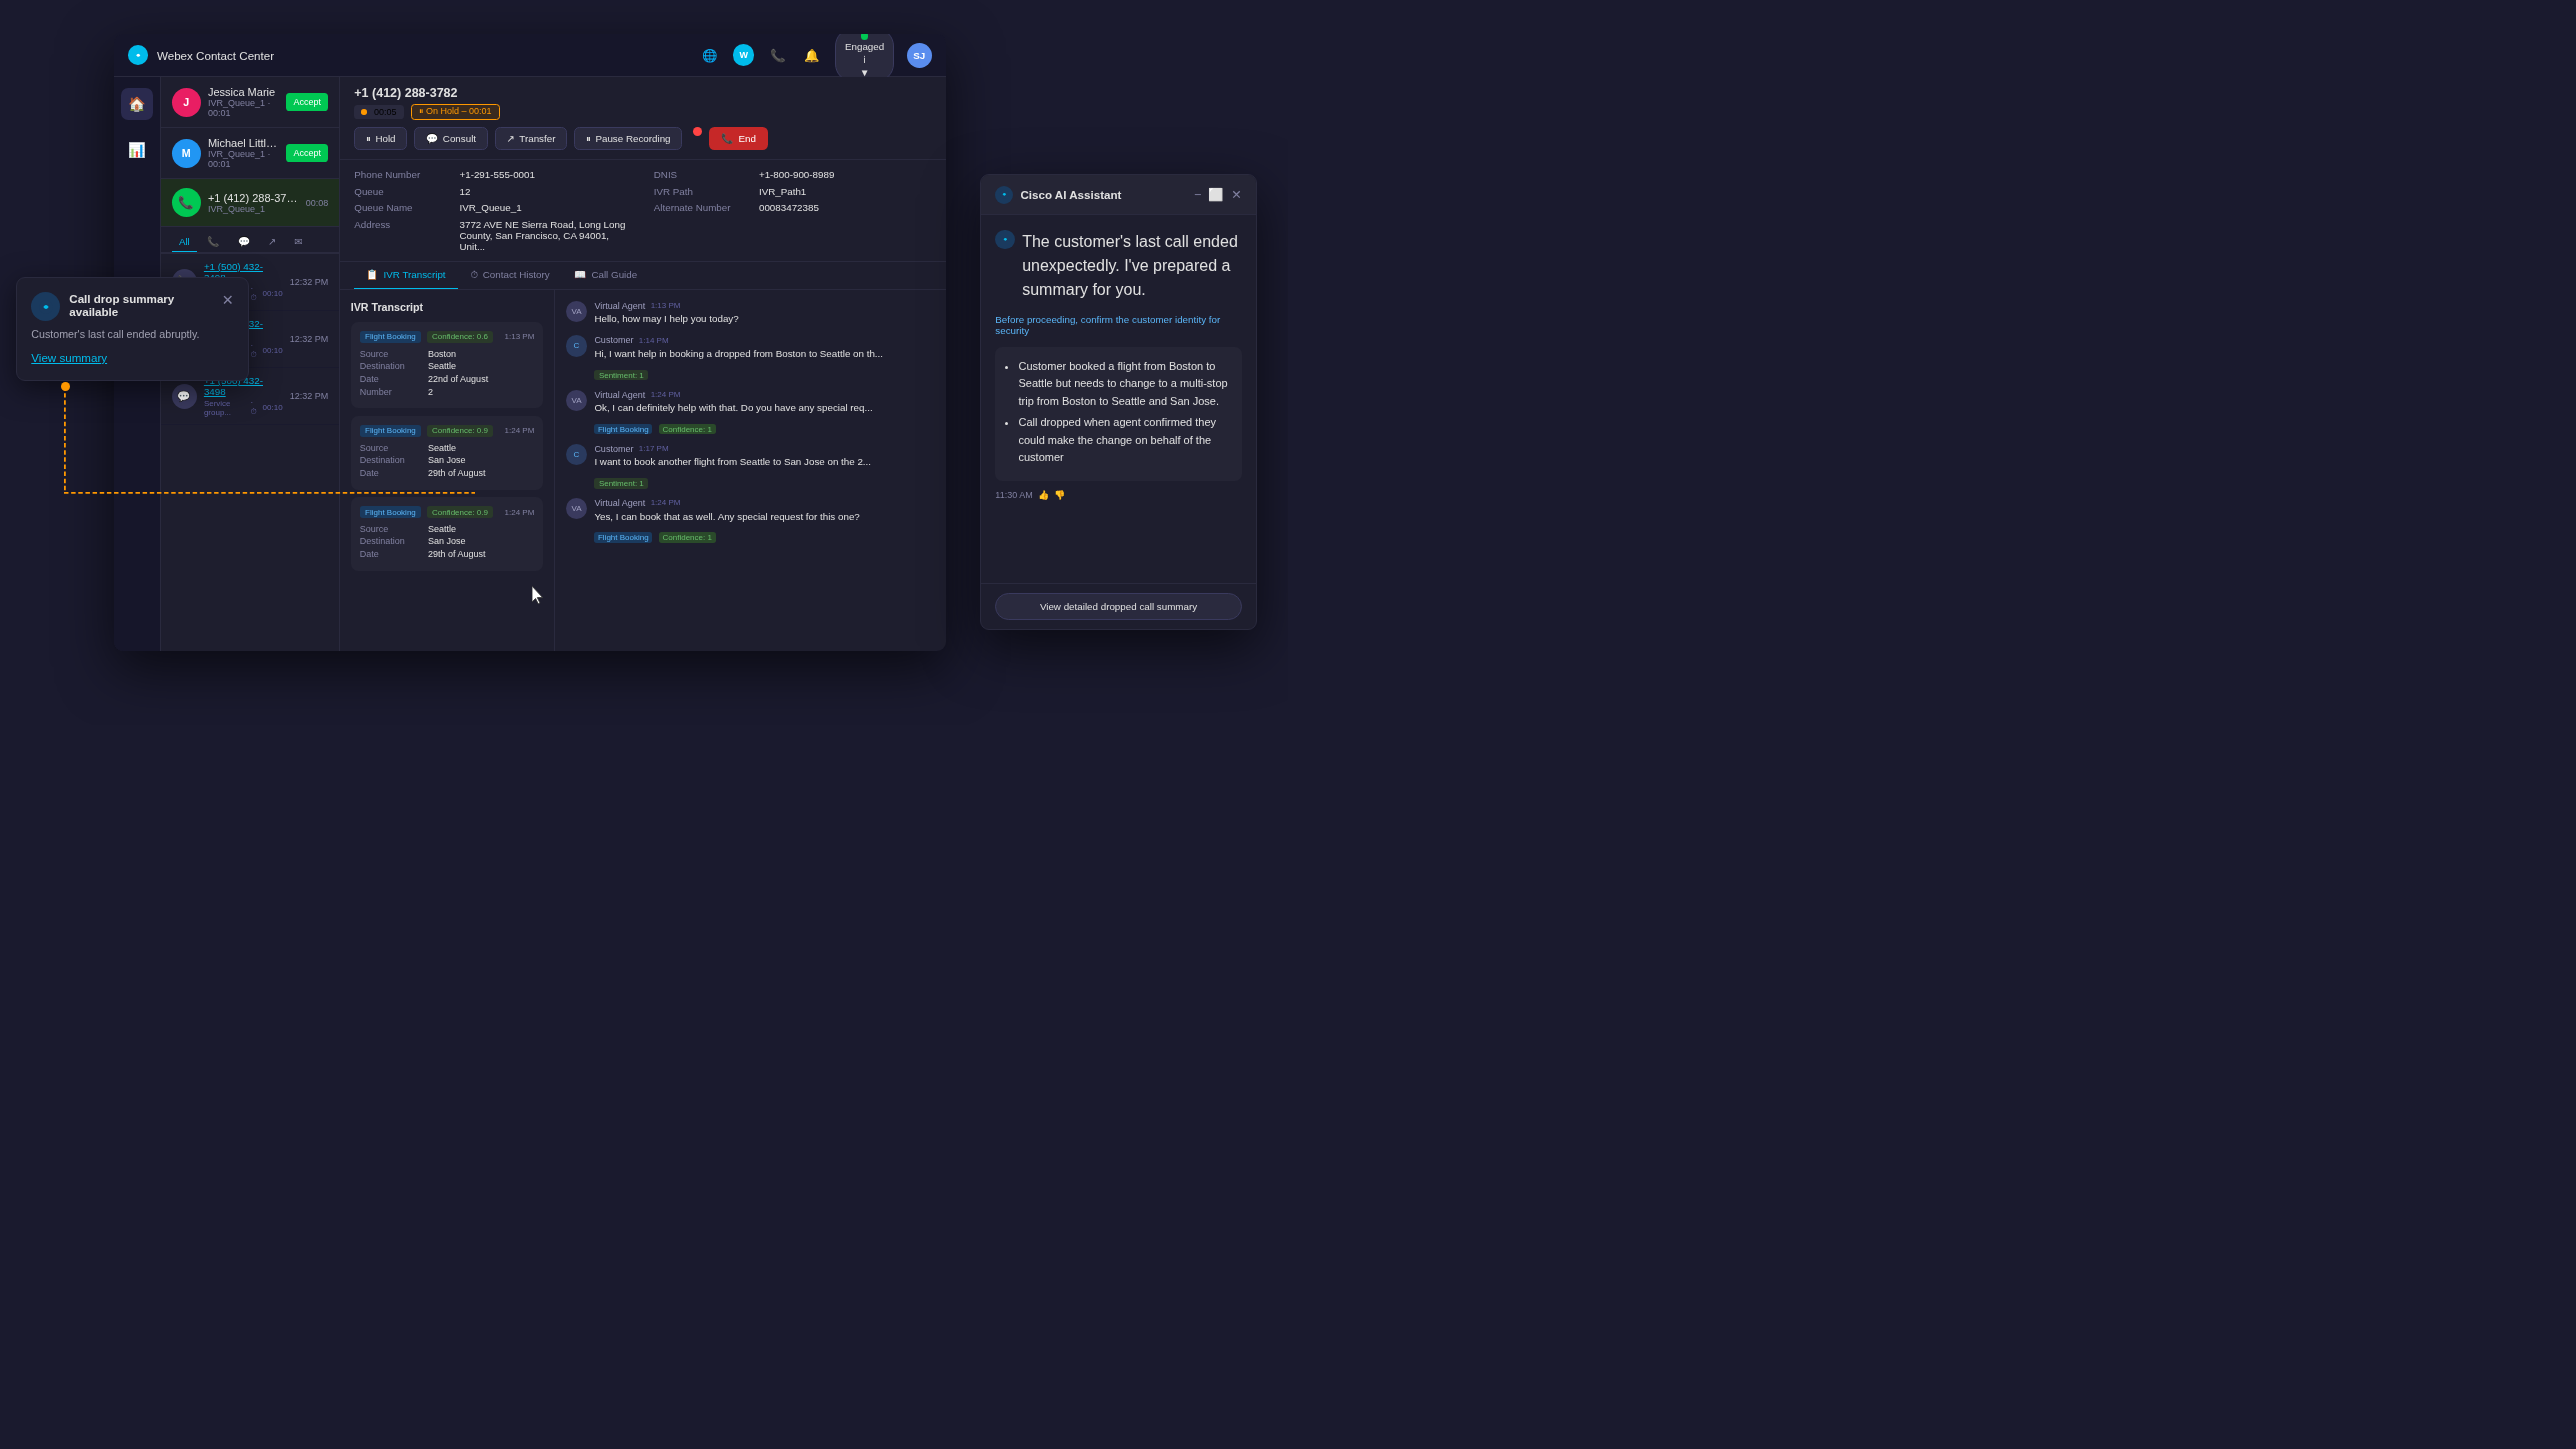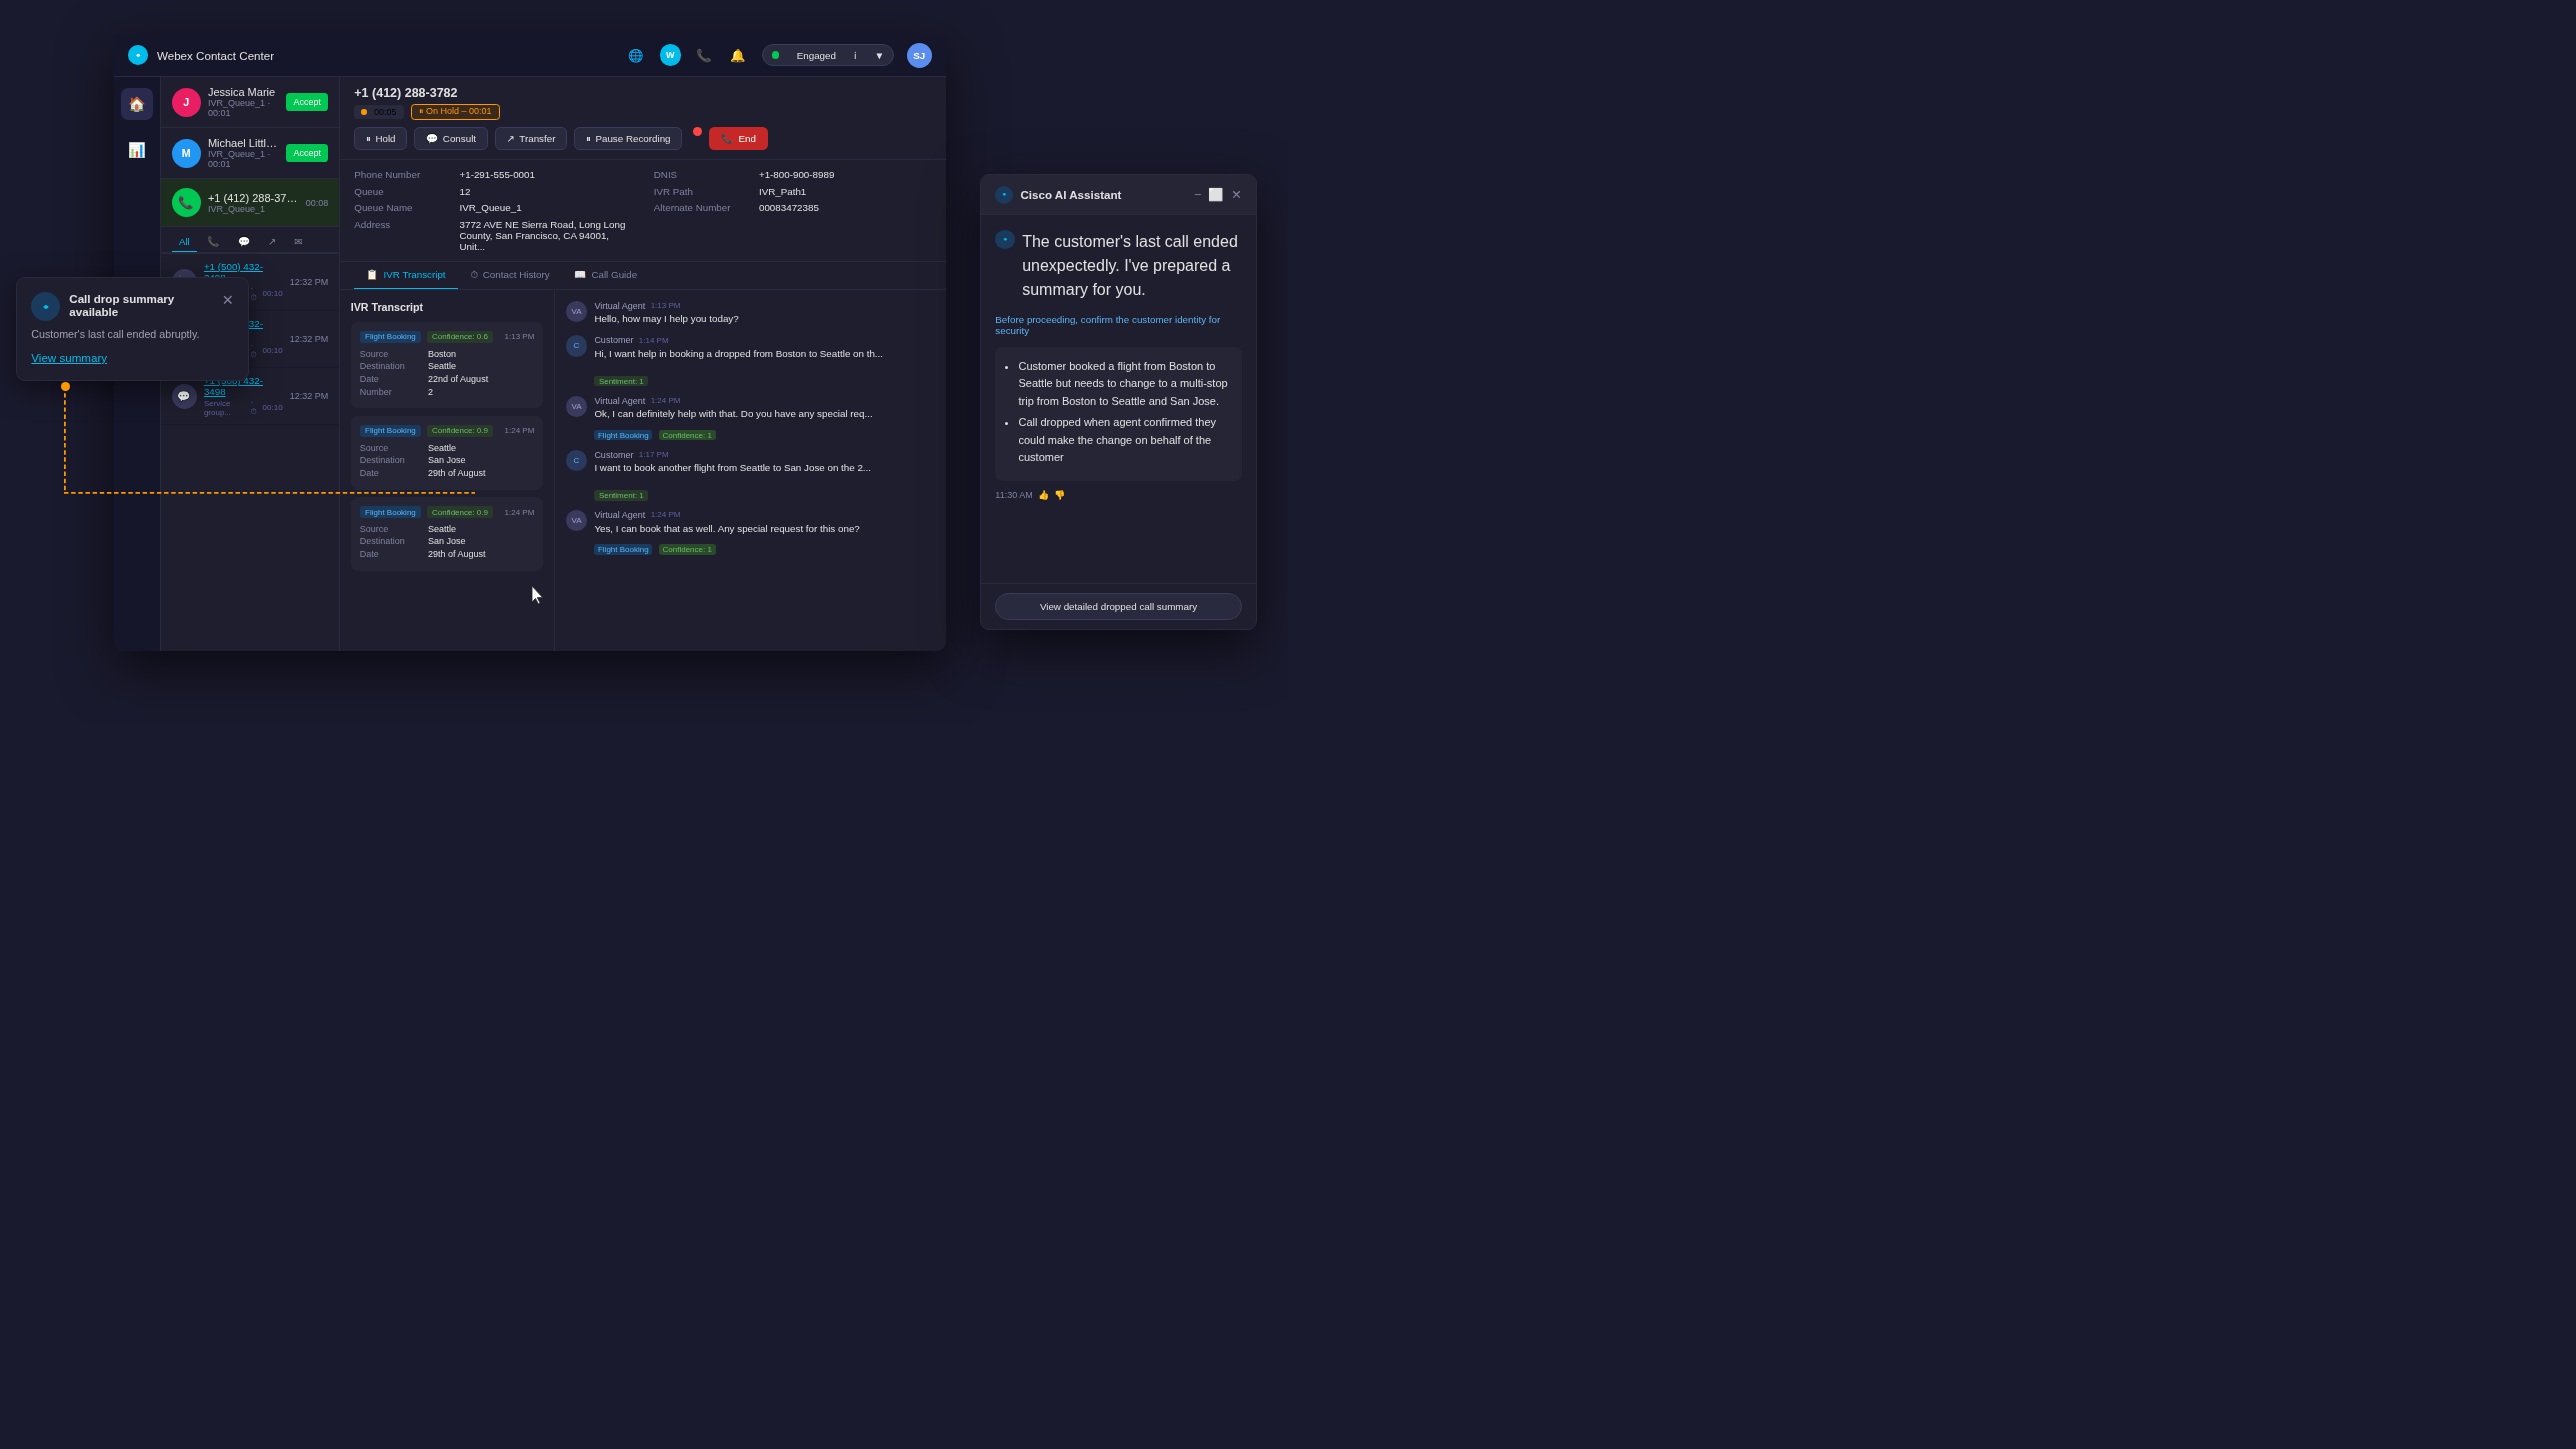--- a/index.html
+++ b/index.html
@@ -69,23 +69,24 @@
       font-size: 12.5px;
       cursor: pointer;
     }
     .status-badge {
       background: #2a2a3e;
       border: 0.9px solid #3a3a5e;
       border-radius: 18px;
       padding: 3.6px 9px;
       display: flex;
       align-items: center;
-      gap: 18px;
+      gap: 1px;
       color: #e0e0e0;
       font-size: 9.8px;
+      flex-direction: column;
     }
     .status-dot {
       width: 7.2px;
       height: 7.2px;
       background: #00c853;
       border-radius: 50%;
     }
     .avatar-circle {
       width: 25px;
       height: 25px;
@@ -373,21 +374,21 @@
     .msg-header { display: flex; align-items: center; gap: 5.4px; margin-bottom: 1.8px; }
     .msg-sender { color: #a0a0c0; font-size: 9px; }
     .msg-time { color: #6060a0; font-size: 8px; }
     .msg-text { color: #e0e0e0; font-size: 9.8px; line-height: 1.4; }
     .sentiment-badge {
       background: #2a3a2a;
       color: #66bb6a;
       font-size: 8px;
       padding: 0.9px 4.5px;
       border-radius: 2.7px;
-      margin-top: 15px;
+      margin-top: 9px;
       display: inline-block;
     }
     .flight-inline-tag {
       background: #1a3a5e;
       color: #5ab4f5;
       font-size: 8px;
       padding: 0.9px 3.6px;
       border-radius: 2.7px;
       display: inline-block;
       margin-right: 2.7px;

